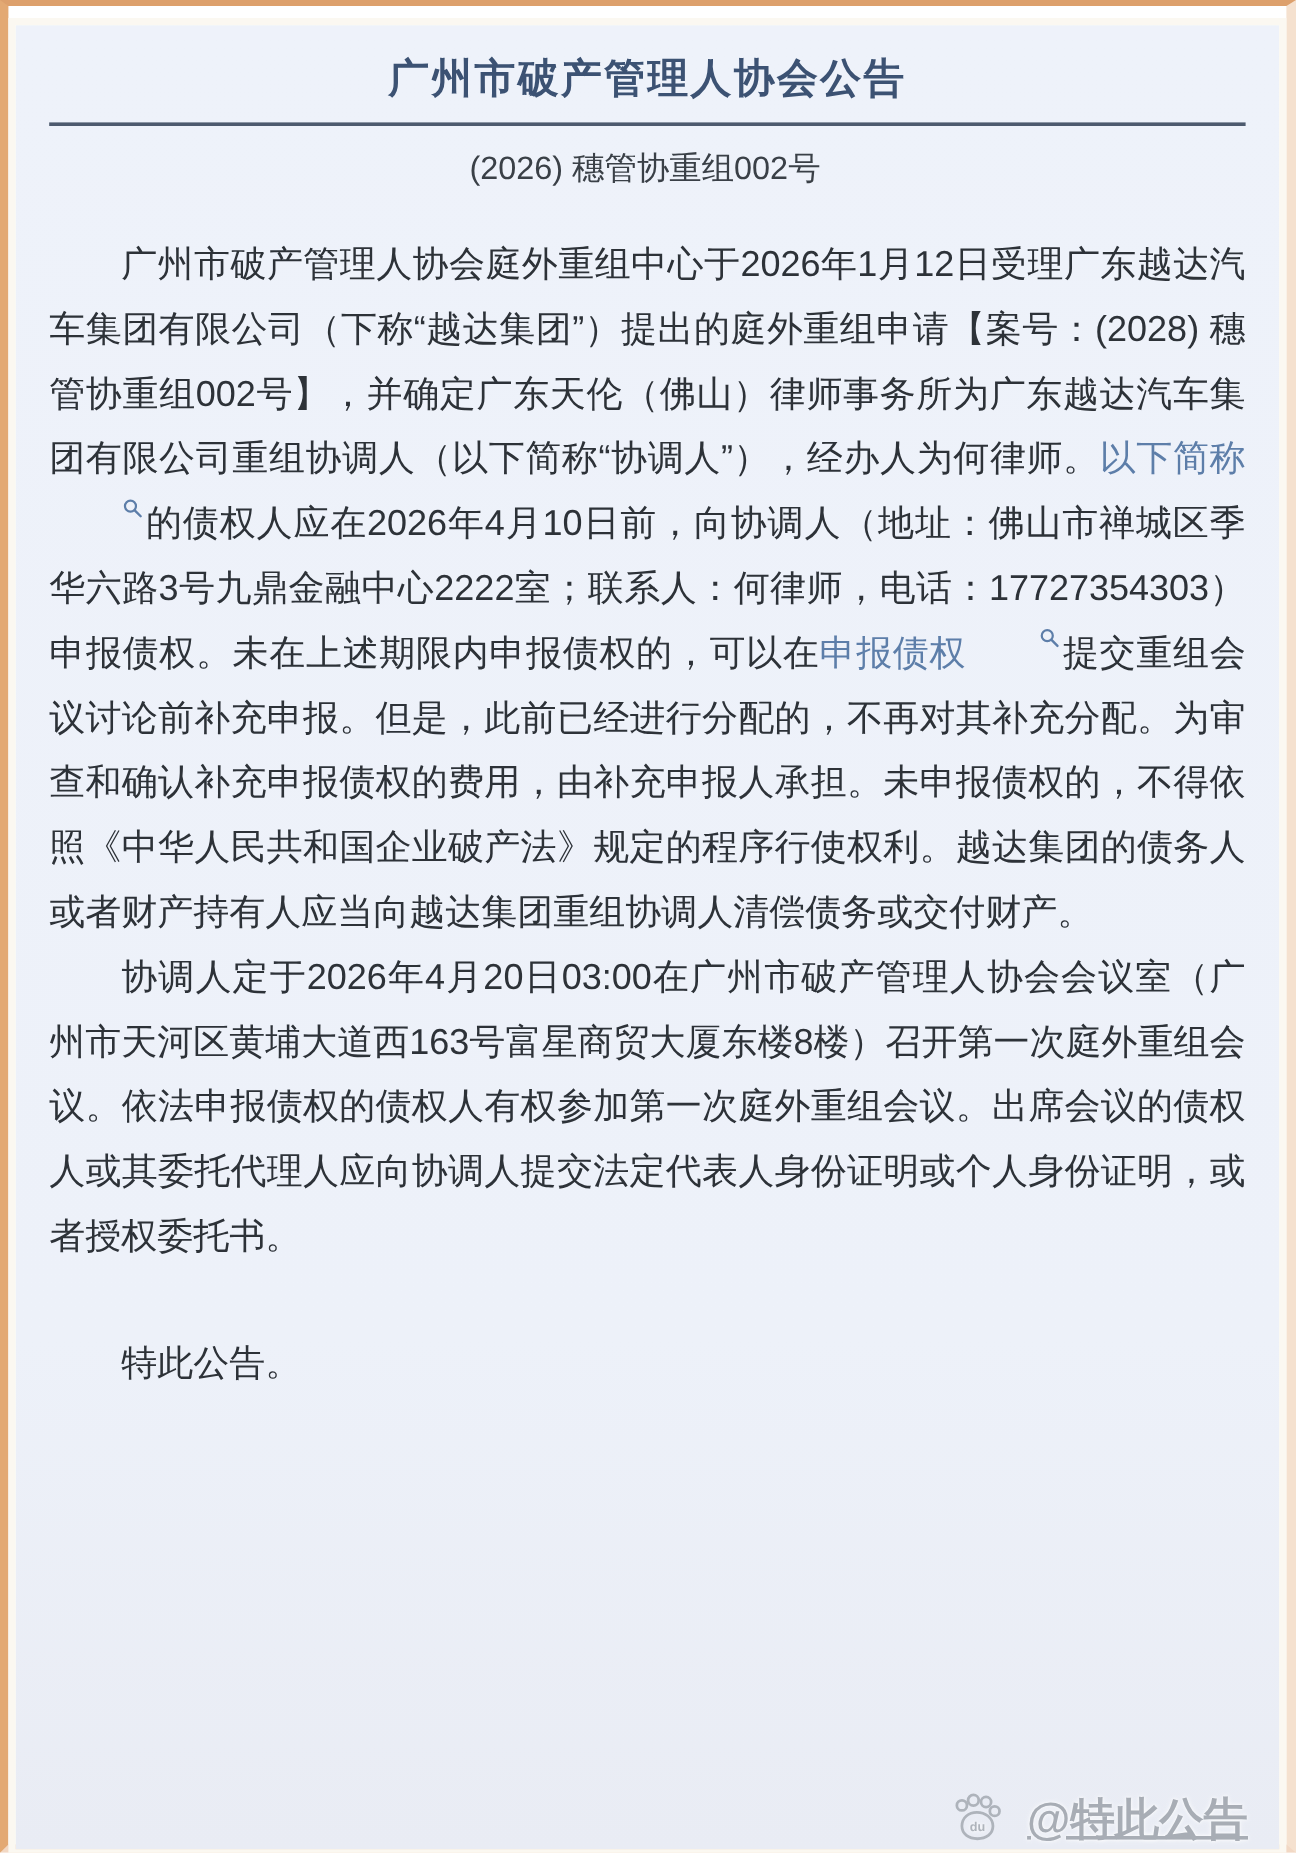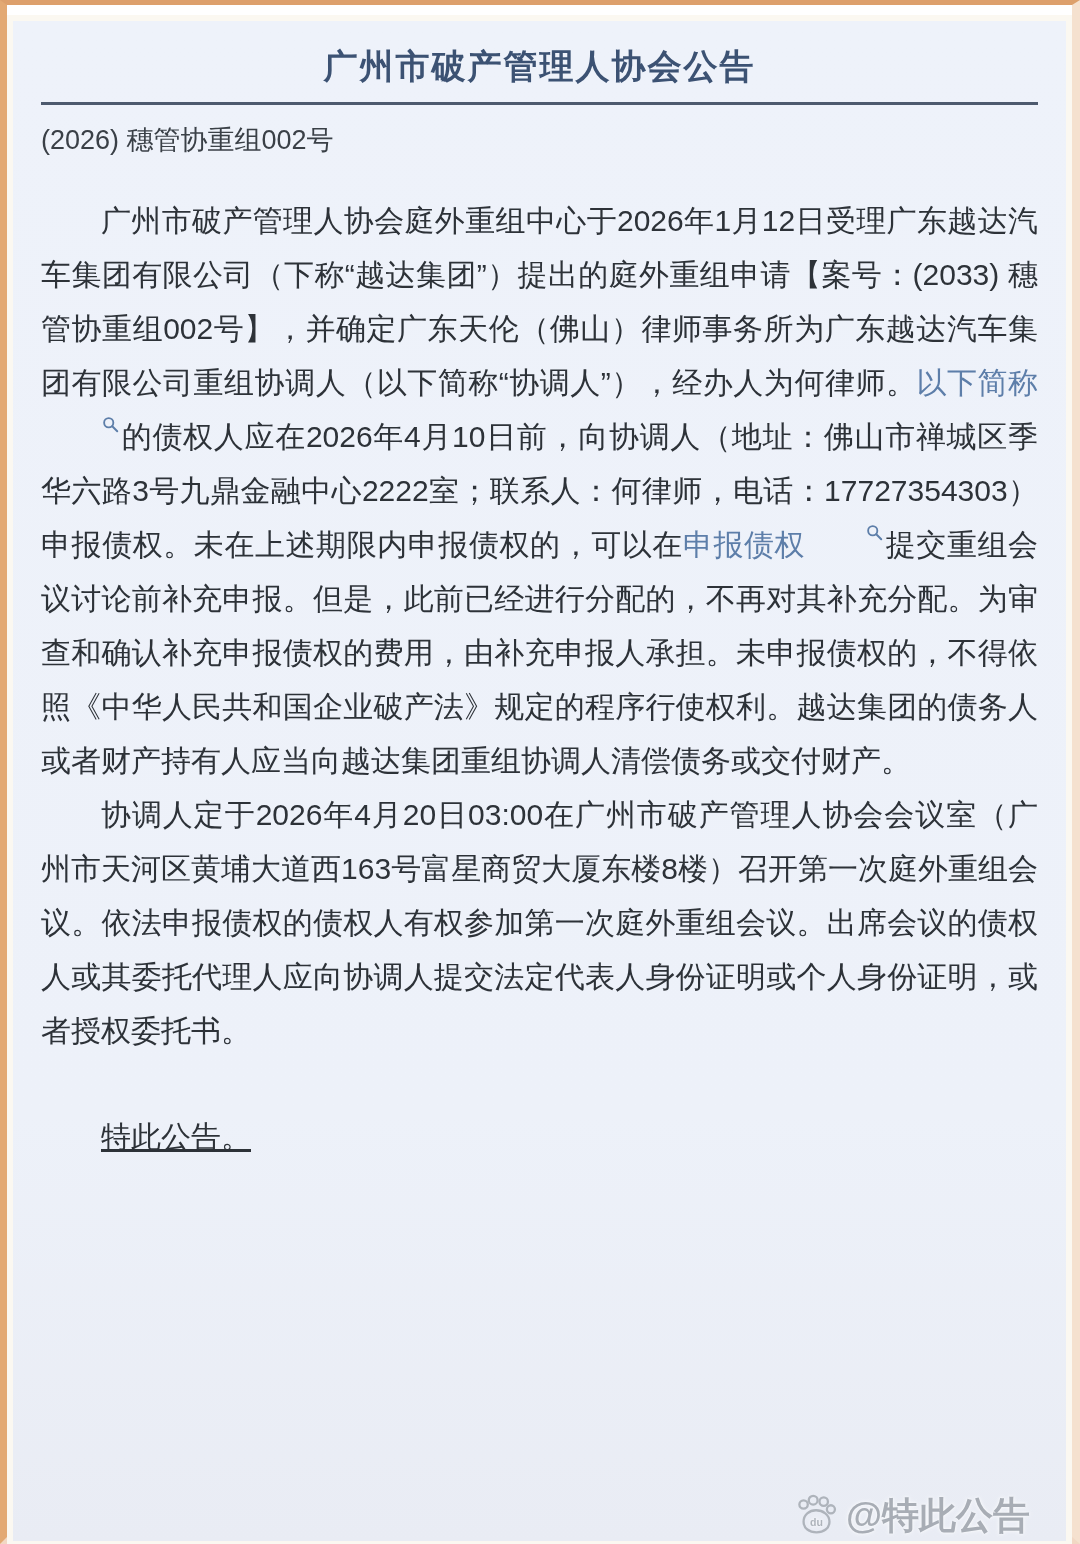--- a/index.html
+++ b/index.html
@@ -25,56 +25,57 @@
     padding:26px 28px 0 28px;
     position:relative;overflow:hidden;
   }
   .title{
     margin:0;text-align:center;
     font-size:34px;line-height:38px;font-weight:bold;
     color:#3c5273;letter-spacing:2px;
   }
   .rule{height:3px;background:#4d5a6e;margin-top:17px;}
   .doc-number{
-    text-align:left;font-size:27px;color:#3a4047;
+    text-align:center;font-size:27px;color:#3a4047;
     margin-top:19px;padding-right:4px;line-height:32px;
   }
   .body-text{
     margin-top:38px;font-size:30px;line-height:54px;color:#2d3238;
     text-align:justify;
   }
   .para{margin:0;text-indent:2em;}
   .doclink{color:#5d7ea9;cursor:pointer;}
   .sicon{display:inline-block;margin:0 2px 0 1px;}
   .sicon svg{width:17px;height:17px;vertical-align:14px;}
-  .closing{margin:52px 0 0 0;text-indent:2em;font-size:30px;line-height:54px;color:#2d3238;text-decoration:underline;}
+  .closing{margin:52px 0 0 0;text-indent:2em;font-size:30px;line-height:54px;color:#2d3238;}
   .watermark{
-    position:absolute;right:36px;bottom:0px;
-    display:flex;align-items:center;gap:6px;
+    position:absolute;right:26px;bottom:0px;
+    display:flex;align-items:center;gap:18px;
     font-size:37px;font-weight:bold;
     color:#9aa0a8;opacity:.82;
     text-shadow:0 0 2px #ffffff,0 0 4px #ffffff;
     pointer-events:none;
+    text-decoration:underline;
   }
   .paw{width:46px;height:46px;opacity:.9;}
 </style>
 </head>
 <body>
 
 <div class="photo-frame">
   <div class="mat">
     <div class="paper">
 
       <h1 class="title">广州市破产管理人协会公告</h1>
       <div class="rule"></div>
       <div class="doc-number">(2026) 穗管协重组002号</div>
 
       <div class="body-text">
         <div>
-            <p class="para"><span>广州市破产管理人协会庭外重组中心于2026年1月12日受理广东越达汽车集团有限公司（下称“越达集团”）提出的庭外重组申请【案号：(2033) 穗管协重组002号】，并确定广东天伦（佛山）律师事务所为广东越达汽车集团有限公司重组协调人（以下简称“协调人”），经办人为何律师。</span><span class="doclink">以下简称</span><span class="sicon"><svg viewBox="0 0 24 24">
+            <p class="para"><span>广州市破产管理人协会庭外重组中心于2026年1月12日受理广东越达汽车集团有限公司（下称“越达集团”）提出的庭外重组申请【案号：(2028) 穗管协重组002号】，并确定广东天伦（佛山）律师事务所为广东越达汽车集团有限公司重组协调人（以下简称“协调人”），经办人为何律师。</span><span class="doclink">以下简称</span><span class="sicon"><svg viewBox="0 0 24 24">
                   <circle cx="9.5" cy="9.5" r="6.5" fill="none" stroke="#5d7ea9" stroke-width="2.6"></circle>
                   <line x1="14.5" y1="14.5" x2="21.5" y2="21.5" stroke="#5d7ea9" stroke-width="2.8" stroke-linecap="round"></line>
                 </svg></span><span>的债权人应在2026年4月10日前，向协调人（地址：佛山市禅城区季华六路3号九鼎金融中心2222室；联系人：何律师，电话：17727354303）申报债权。未在上述期限内申报债权的，可以在</span><span class="doclink">申报债权</span><span class="sicon"><svg viewBox="0 0 24 24">
                   <circle cx="9.5" cy="9.5" r="6.5" fill="none" stroke="#5d7ea9" stroke-width="2.6"></circle>
                   <line x1="14.5" y1="14.5" x2="21.5" y2="21.5" stroke="#5d7ea9" stroke-width="2.8" stroke-linecap="round"></line>
                 </svg></span><span>提交重组会议讨论前补充申报。但是，此前已经进行分配的，不再对其补充分配。为审查和确认补充申报债权的费用，由补充申报人承担。未申报债权的，不得依照《中华人民共和国企业破产法》规定的程序行使权利。越达集团的债务人或者财产持有人应当向越达集团重组协调人清偿债务或交付财产。</span></p>
             <p class="para"><span>协调人定于2026年4月20日03:00在广州市破产管理人协会会议室（广州市天河区黄埔大道西163号富星商贸大厦东楼8楼）召开第一次庭外重组会议。依法申报债权的债权人有权参加第一次庭外重组会议。出席会议的债权人或其委托代理人应向协调人提交法定代表人身份证明或个人身份证明，或者授权委托书。</span></p>
           </div>
         <p class="closing">特此公告。</p>
 

